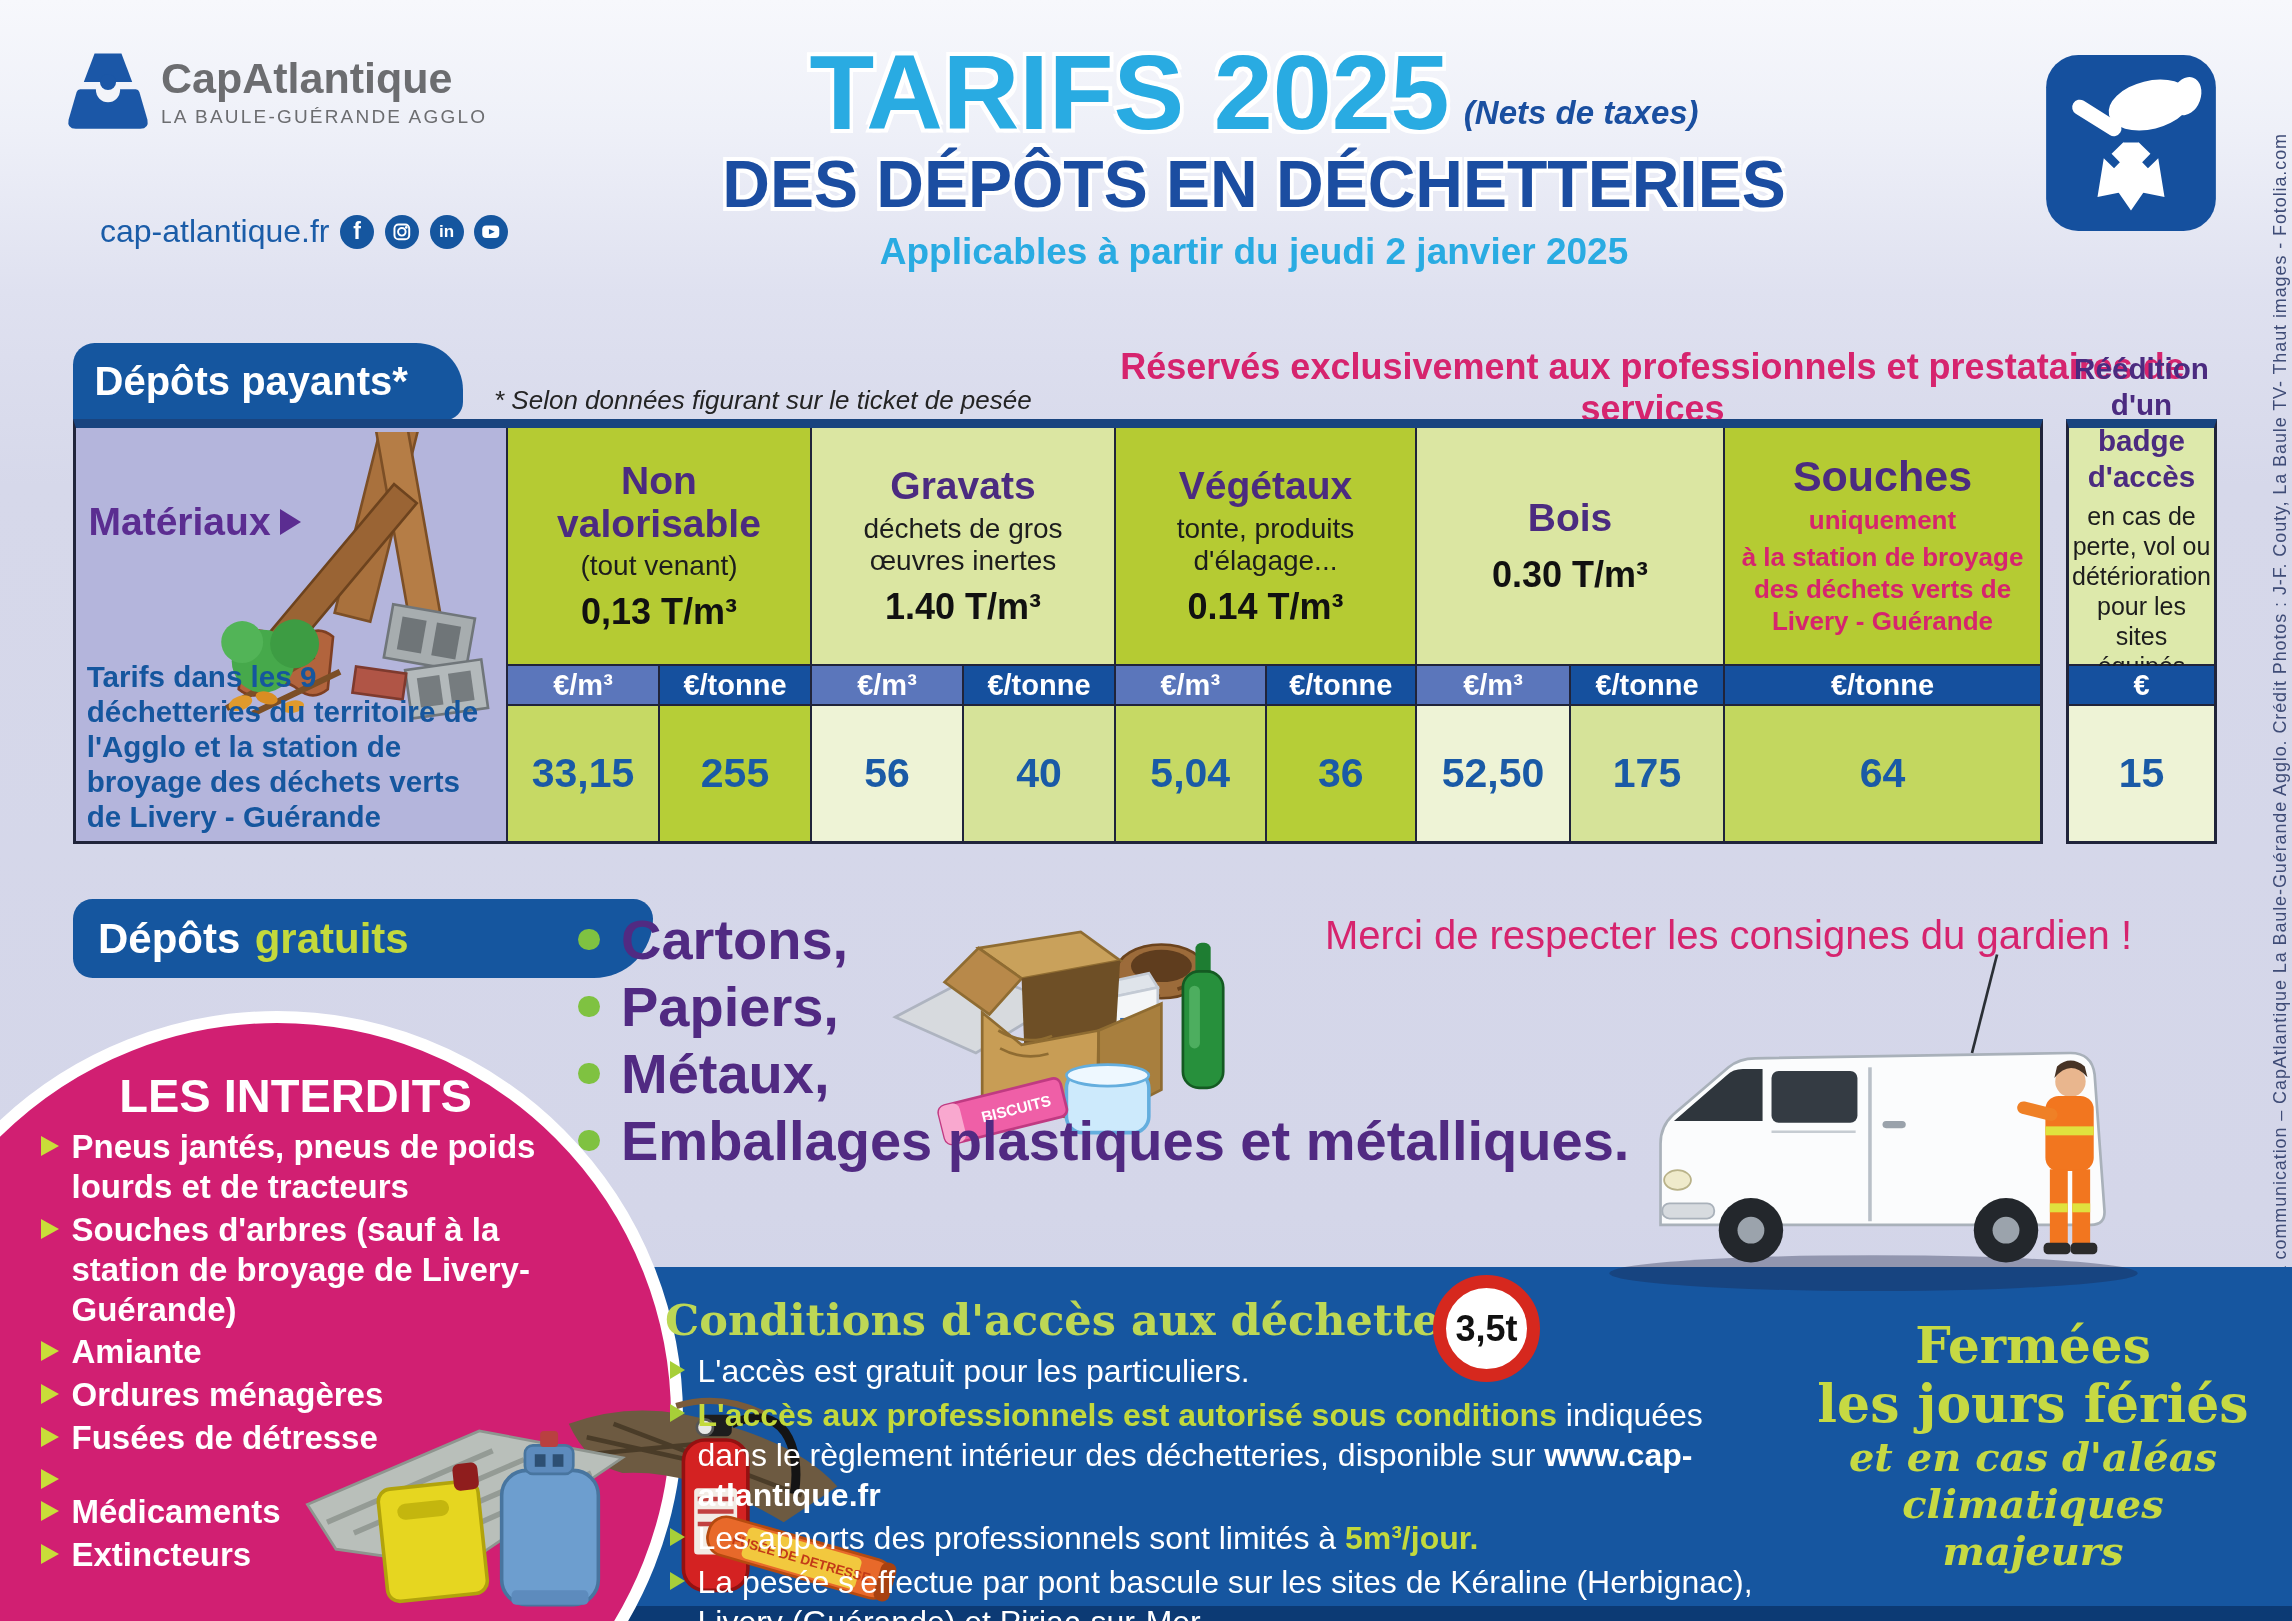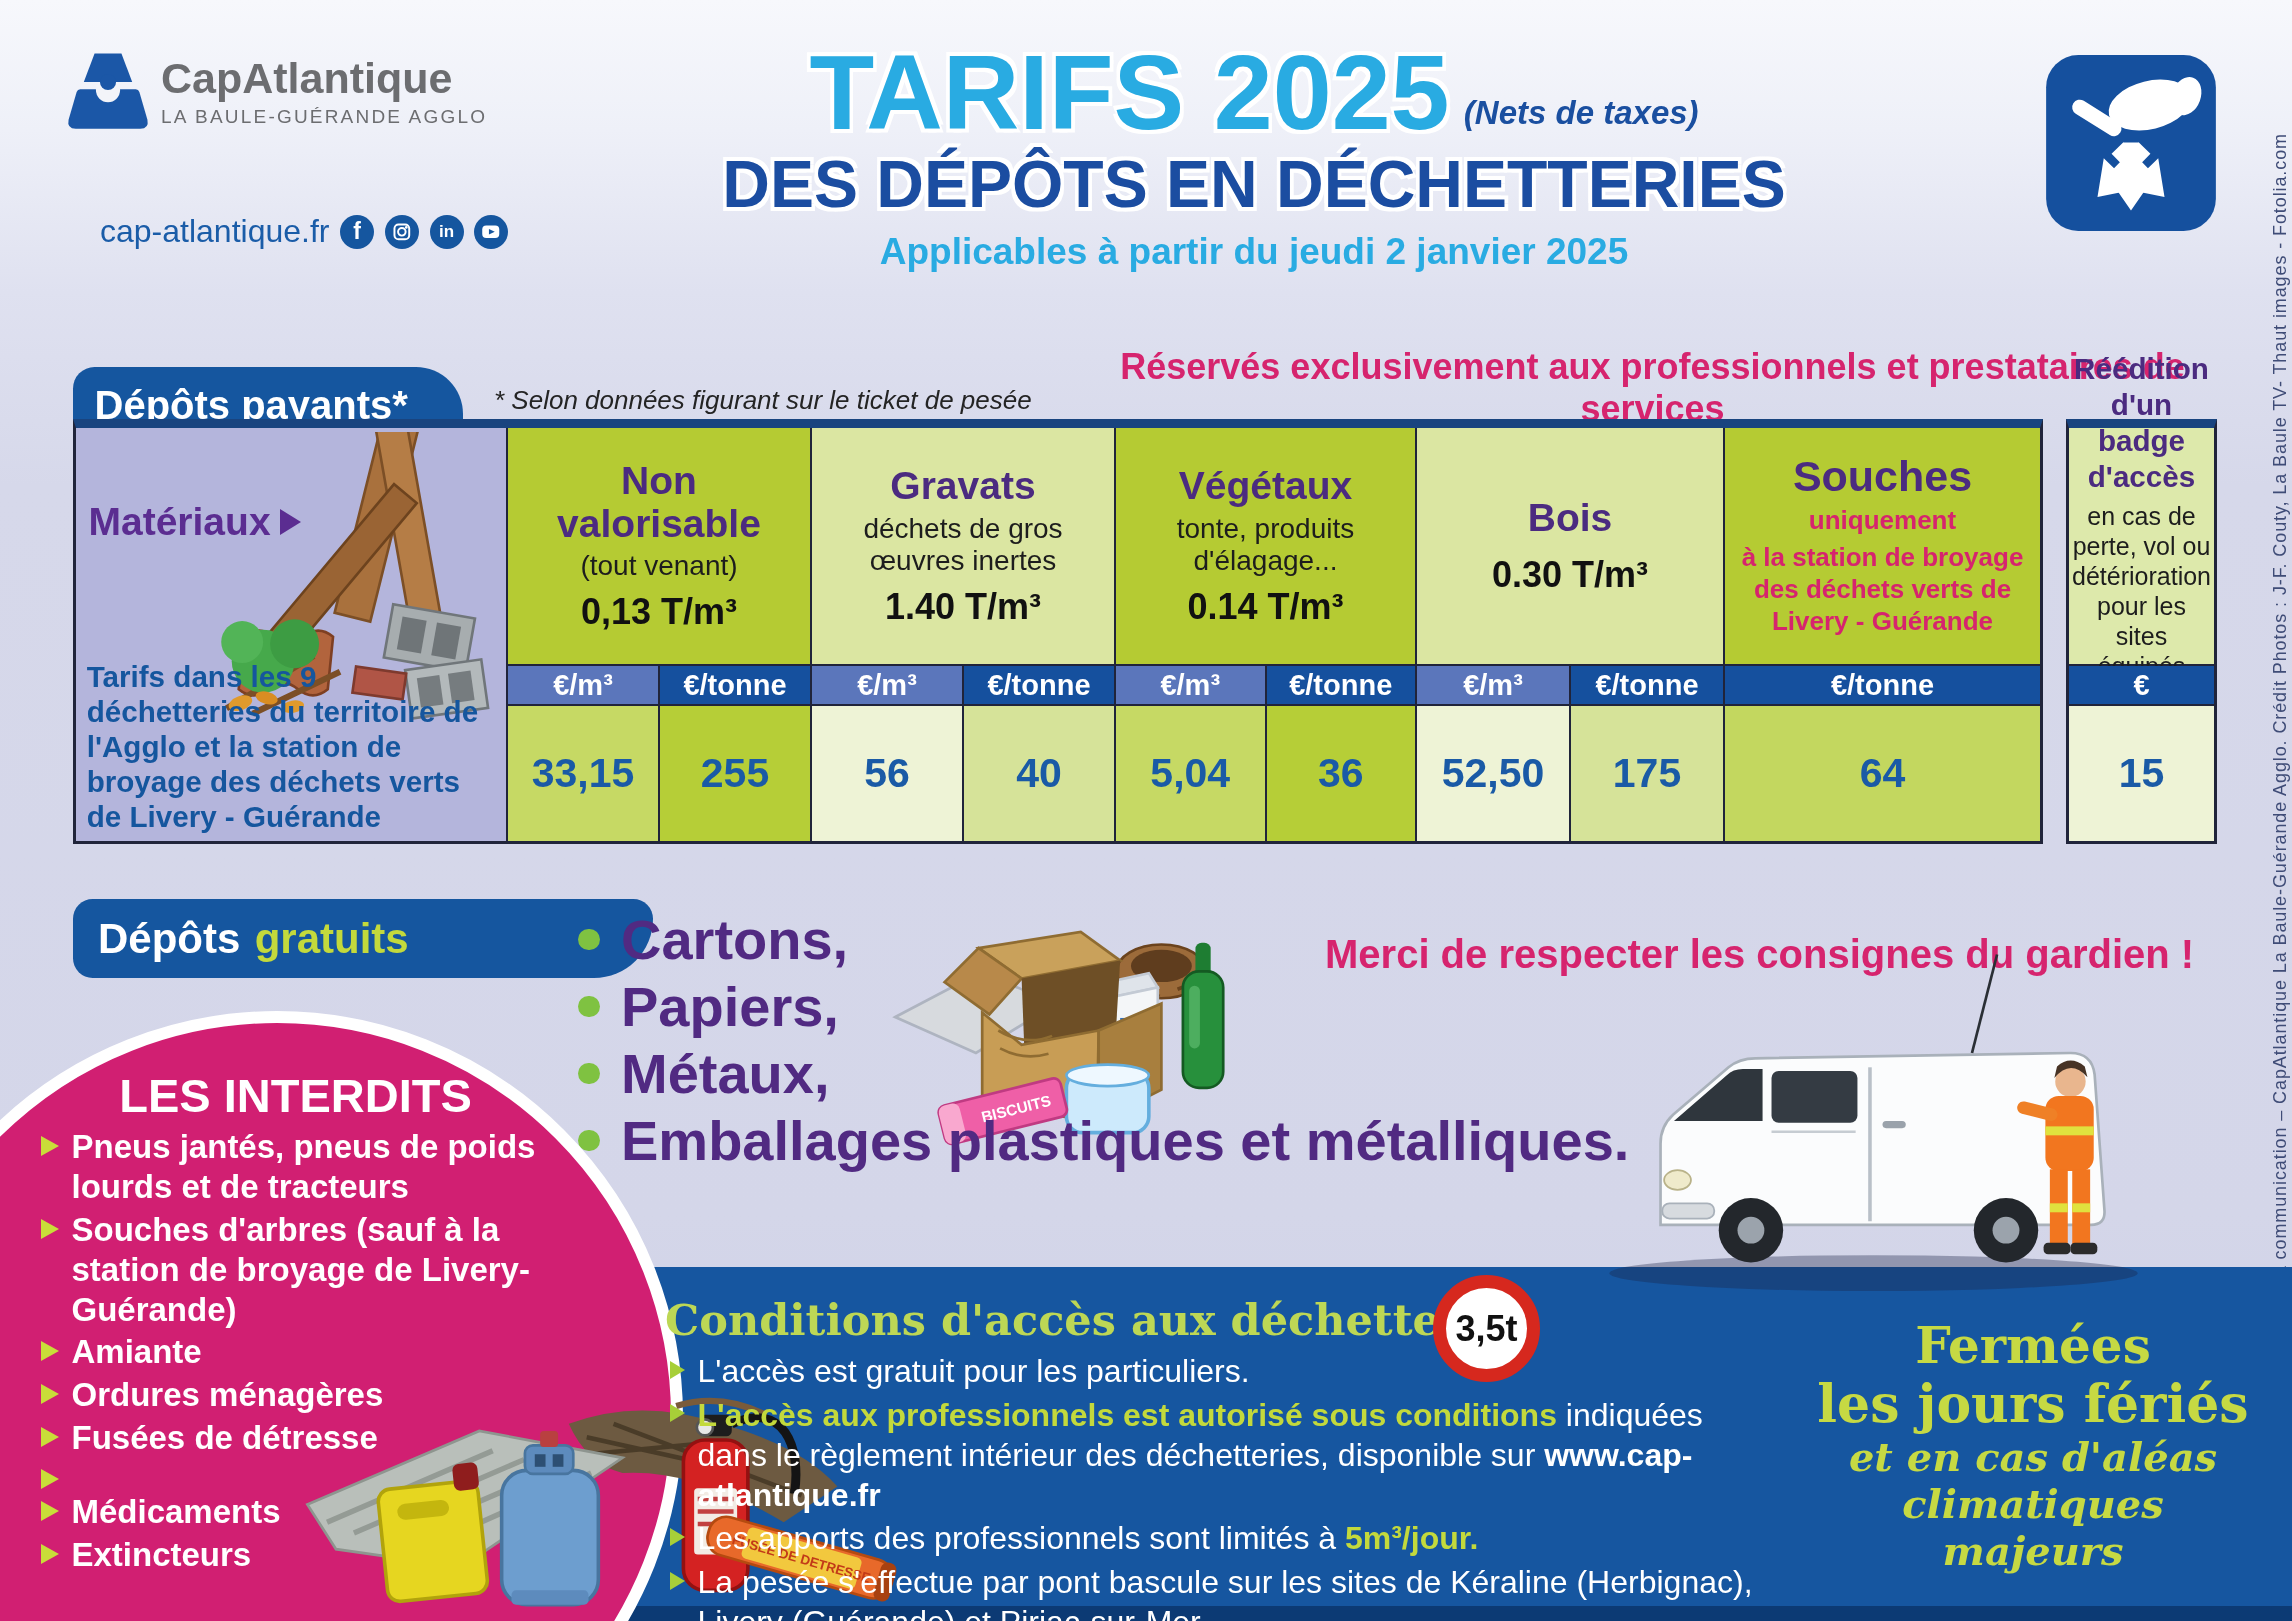--- a/index.html
+++ b/index.html
@@ -25,21 +25,21 @@
   .t1n{display:inline-block;font-size:33px;font-weight:bold;font-style:italic;color:#1a4fa0;margin-left:14.3px;position:relative;top:-5.4px;}
   .t2{font-size:66px;font-weight:800;color:#1b4da1;line-height:72px;margin-top:-1.8px;
       text-shadow:-3.6px -3.6px 0 #fff,3.6px -3.6px 0 #fff,-3.6px 3.6px 0 #fff,3.6px 3.6px 0 #fff;}
   .t3{font-size:37px;font-weight:bold;color:#29abe2;margin-top:10.7px;}
   .picto{left:2046px;top:55px;width:170px;height:176px;}
   .credit{right:1.8px;top:18px;height:1585px;writing-mode:vertical-rl;transform:rotate(180deg);
           font-size:18px;color:#3f4c77;letter-spacing:0.9px;display:flex;align-items:center;justify-content:center;}
   
   .paid-box{left:73px;top:343px;width:390px;height:77px;background:#15569f;border-radius:21.5px 47px 18px 0;
             display:flex;align-items:center;padding-left:21.5px;box-sizing:border-box;
-            color:#fff;font-size:40px;font-weight:bold;margin-top:24px;}
+            color:#fff;font-size:40px;font-weight:bold;}
   .footnote{left:494px;top:385px;font-size:26px;font-style:italic;color:#242424;}
   .reserved{left:1057px;top:346px;width:1191px;text-align:center;font-size:36px;font-weight:bold;color:#d6246e;}
   .table{left:73px;top:419px;width:1970px;height:425px;display:flex;box-sizing:border-box;
          border:3.6px solid #20243a;border-top:9px solid #19447f;}
   .leftcol{width:430px;flex:0 0 430px;background:#b4b5dc;position:relative;}
   .col{display:flex;flex-direction:column;border-left:2.7px solid #20243a;box-sizing:border-box;}
   .hcell{height:238px;display:flex;flex-direction:column;align-items:center;justify-content:center;gap:5.4px;
          border-bottom:2.7px solid #20243a;text-align:center;padding:0 7.2px;box-sizing:border-box;}
   .shade-d .hcell{background:#b5cb33;}
   .shade-l .hcell{background:#dbe6a2;}
@@ -70,21 +70,21 @@
   .bdesc{font-size:25px;color:#1d1d1d;line-height:30px;}
   .badge-box .vcell{background:#eef3d6;}
   
   .free-box{left:73px;top:899px;width:580px;height:79px;background:#15569f;border-radius:19.7px 19.7px 59px 19.7px;
             display:flex;align-items:center;padding-left:25px;box-sizing:border-box;font-size:42px;font-weight:bold;}
   .fb1{color:#fff;} .fb2{color:#c3d93c;margin-left:14.3px;}
   .free-list{left:578px;top:906px;z-index:2;}
   .free-item{display:flex;align-items:center;height:67px;gap:21.5px;}
   .dot-icon{width:21.5px;height:21.5px;border-radius:50%;background:#7fc241;flex:0 0 auto;}
   .free-text{font-size:56px;font-weight:bold;color:#512a82;white-space:nowrap;}
-  .merci{left:1325px;top:932px;width:896px;font-size:40px;font-weight:bold;color:#d6246e;}
+  .merci{left:1325px;top:913px;width:896px;font-size:40px;font-weight:normal;color:#d6246e;}
   .carton-art{left:846px;top:896px;width:448px;height:269px;}
   
   .blue-band{left:0;top:1267px;width:2293px;height:339px;background:#1656a0;z-index:1;}
   .bottom-strip{left:0;top:1606px;width:2293px;height:15px;background:#0c3a74;z-index:1;}
   .pink-circle{left:-129px;top:1011px;width:788px;height:788px;border-radius:50%;background:#d11f72;border:12.5px solid #fff;z-index:2;}
   .forb-title{left:36px;top:1068px;width:519px;text-align:center;font-size:47px;font-weight:bold;color:#fff;z-index:3;}
   .forb-list{left:41px;top:1127px;width:573px;z-index:3;}
   .fi{display:flex;gap:12.5px;margin-bottom:2.7px;}
   .fi-arrow-icon{flex:0 0 auto;width:0;height:0;border-left:18px solid #c9dd39;border-top:10.7px solid transparent;border-bottom:10.7px solid transparent;margin-top:9px;}
   .fi-text{font-size:33px;font-weight:bold;color:#fff;line-height:40px;width:515px;}

